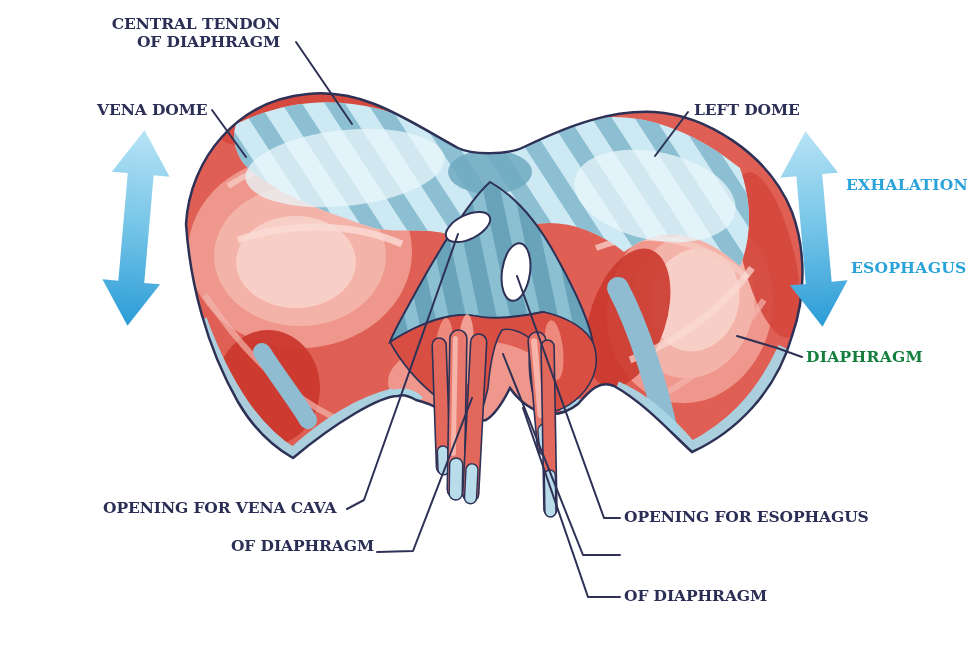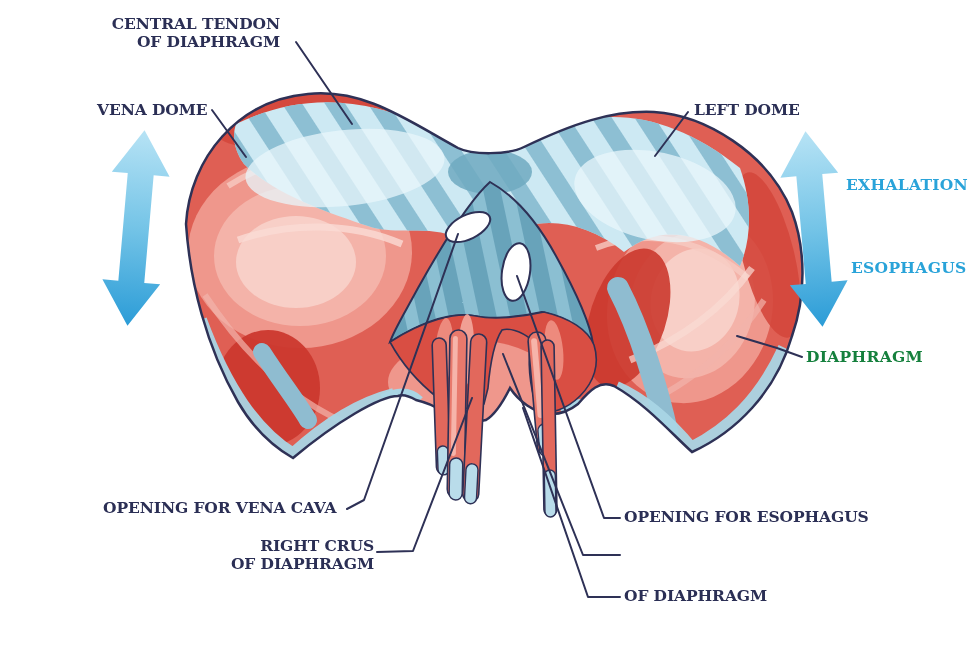--- a/index.html
+++ b/index.html
@@ -200,21 +200,20 @@
 
 <div class="lbl cyan" style="left:846px;top:176px;">EXHALATION</div>
 
 <div class="lbl cyan" style="left:851px;top:259px;">ESOPHAGUS</div>
 
 <div class="lbl red" style="left:806px;top:348px;">DIAPHRAGM</div>
 
 <div class="lbl" style="left:103px;top:499px;">OPENING FOR VENA CAVA</div>
 
 <div class="lbl align-right" style="left:214px;top:537px;width:160px;">
-  <span>RIGHT CRUS</span>
   <span>OF DIAPHRAGM</span>
 </div>
 
 <div class="lbl" style="left:624px;top:508px;">OPENING FOR ESOPHAGUS</div>
 
 
 <div class="lbl" style="left:624px;top:587px;">
   <span>OF DIAPHRAGM</span>
 </div>
 

